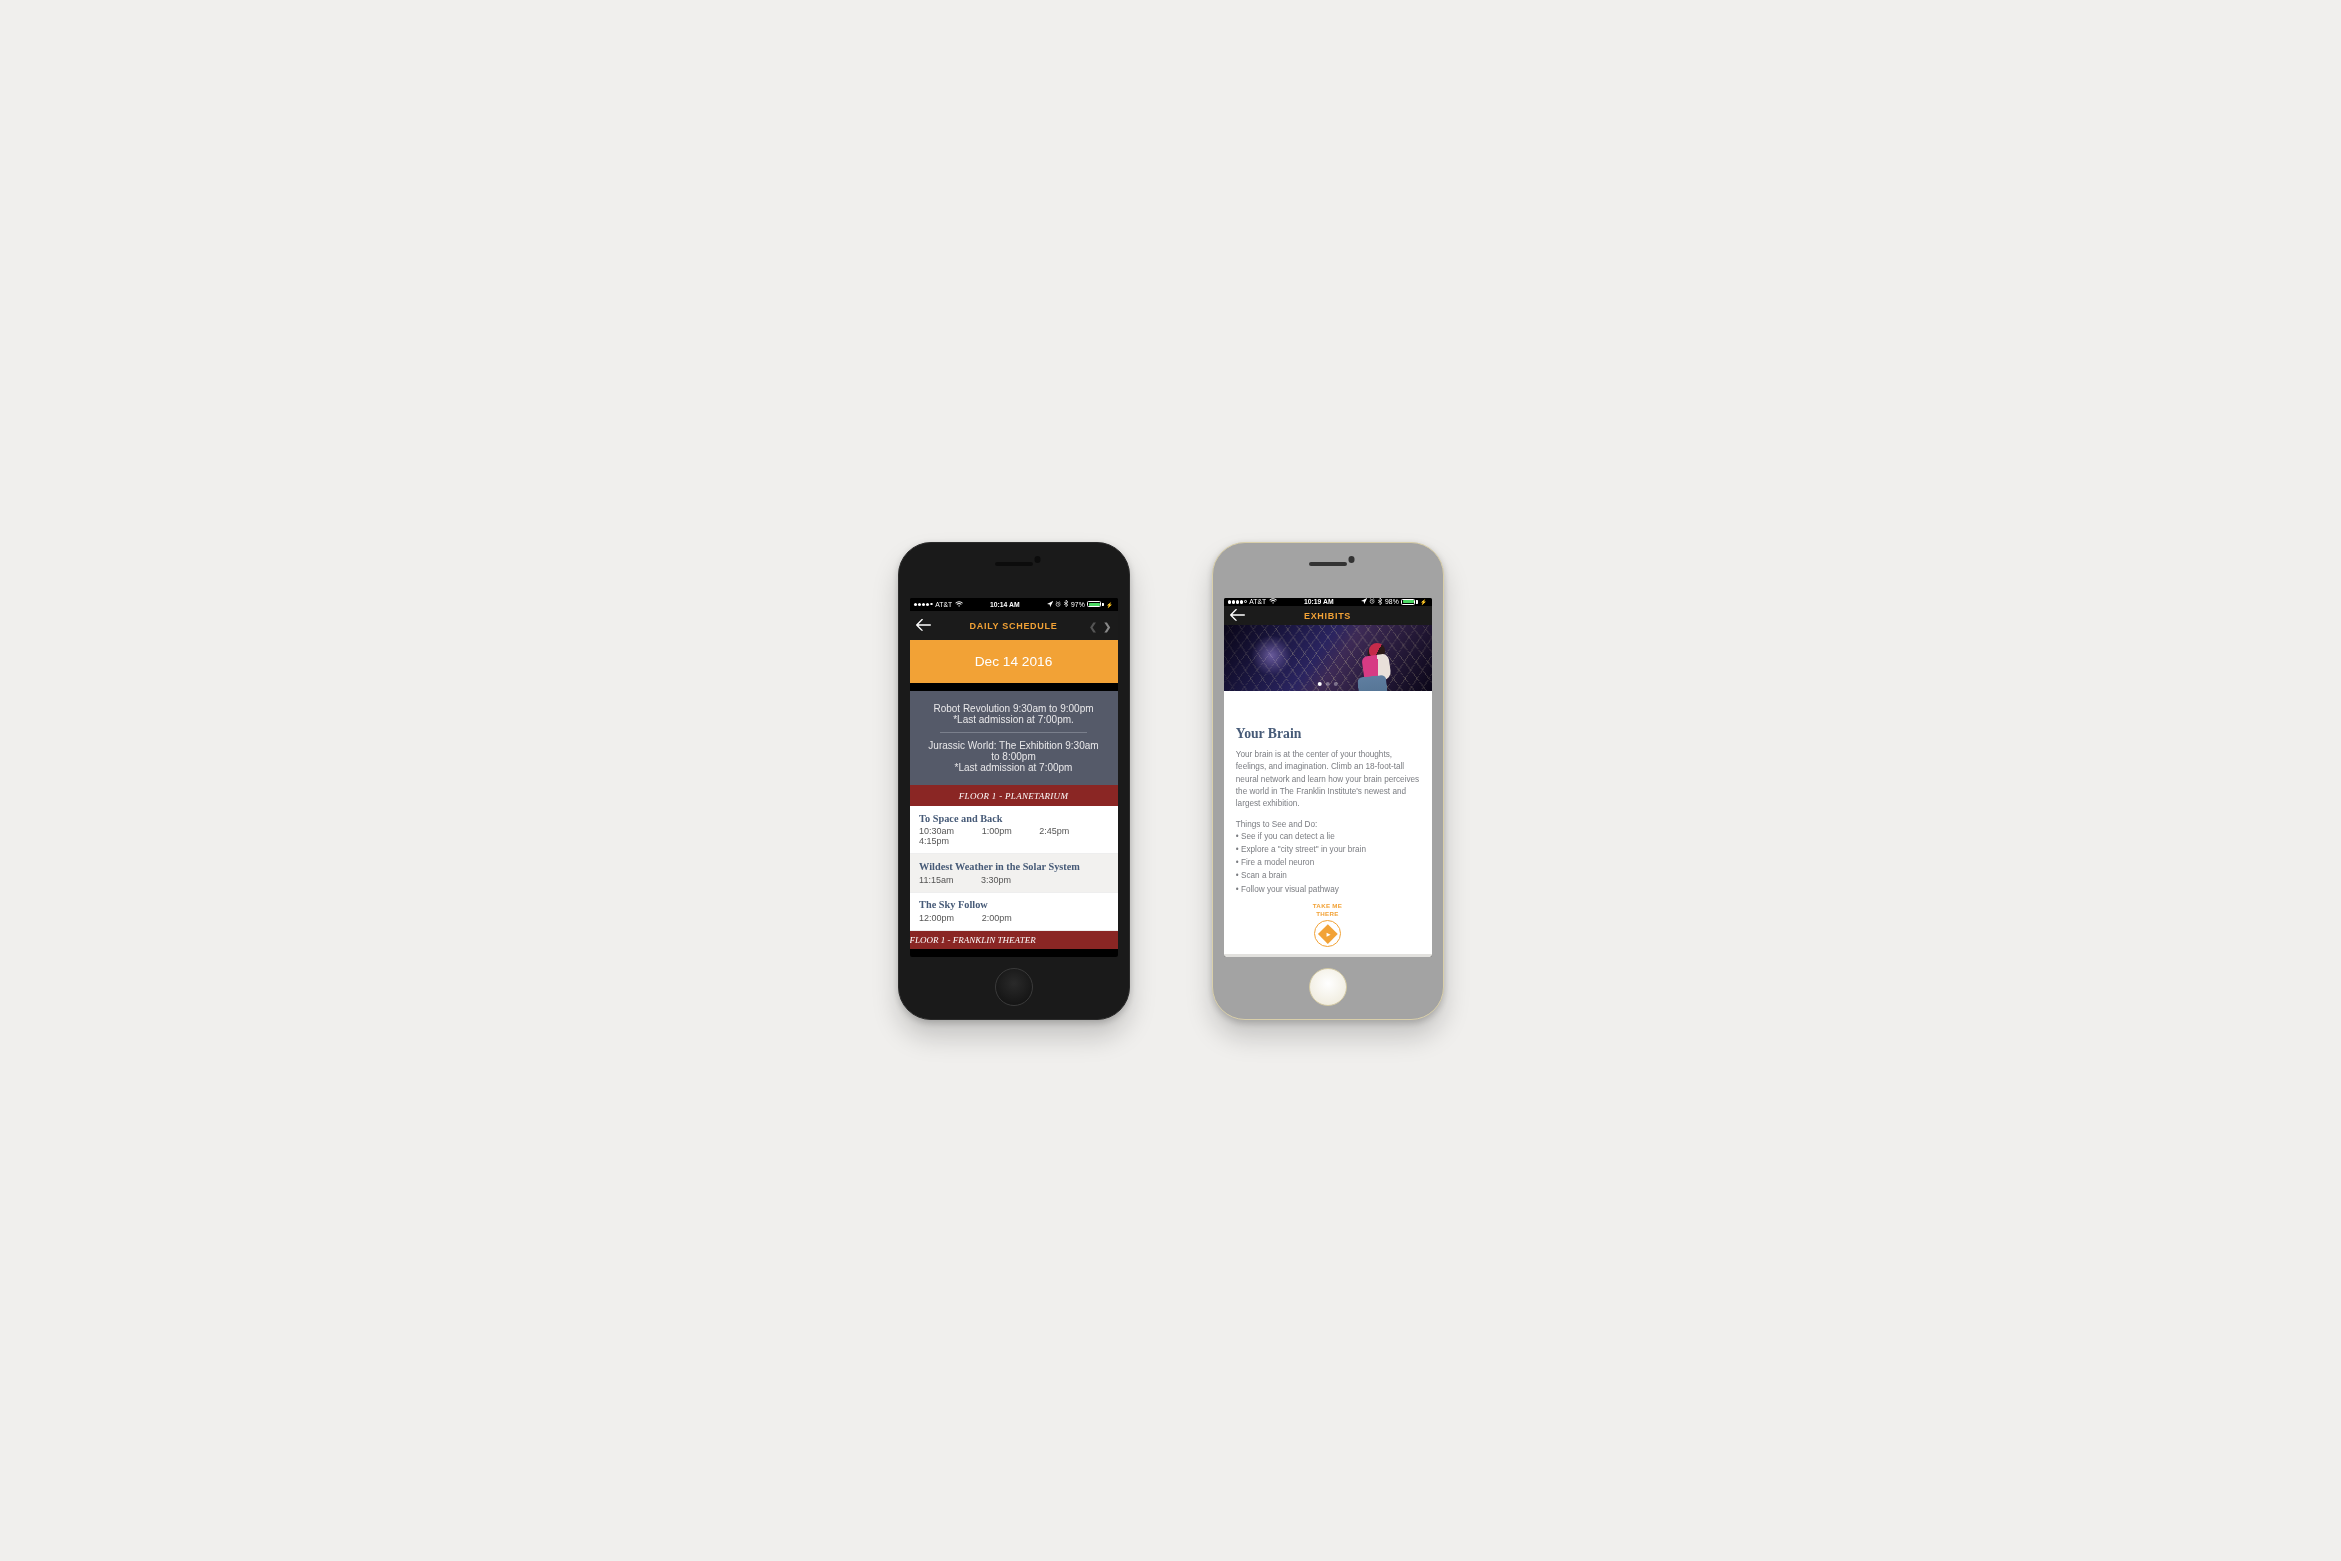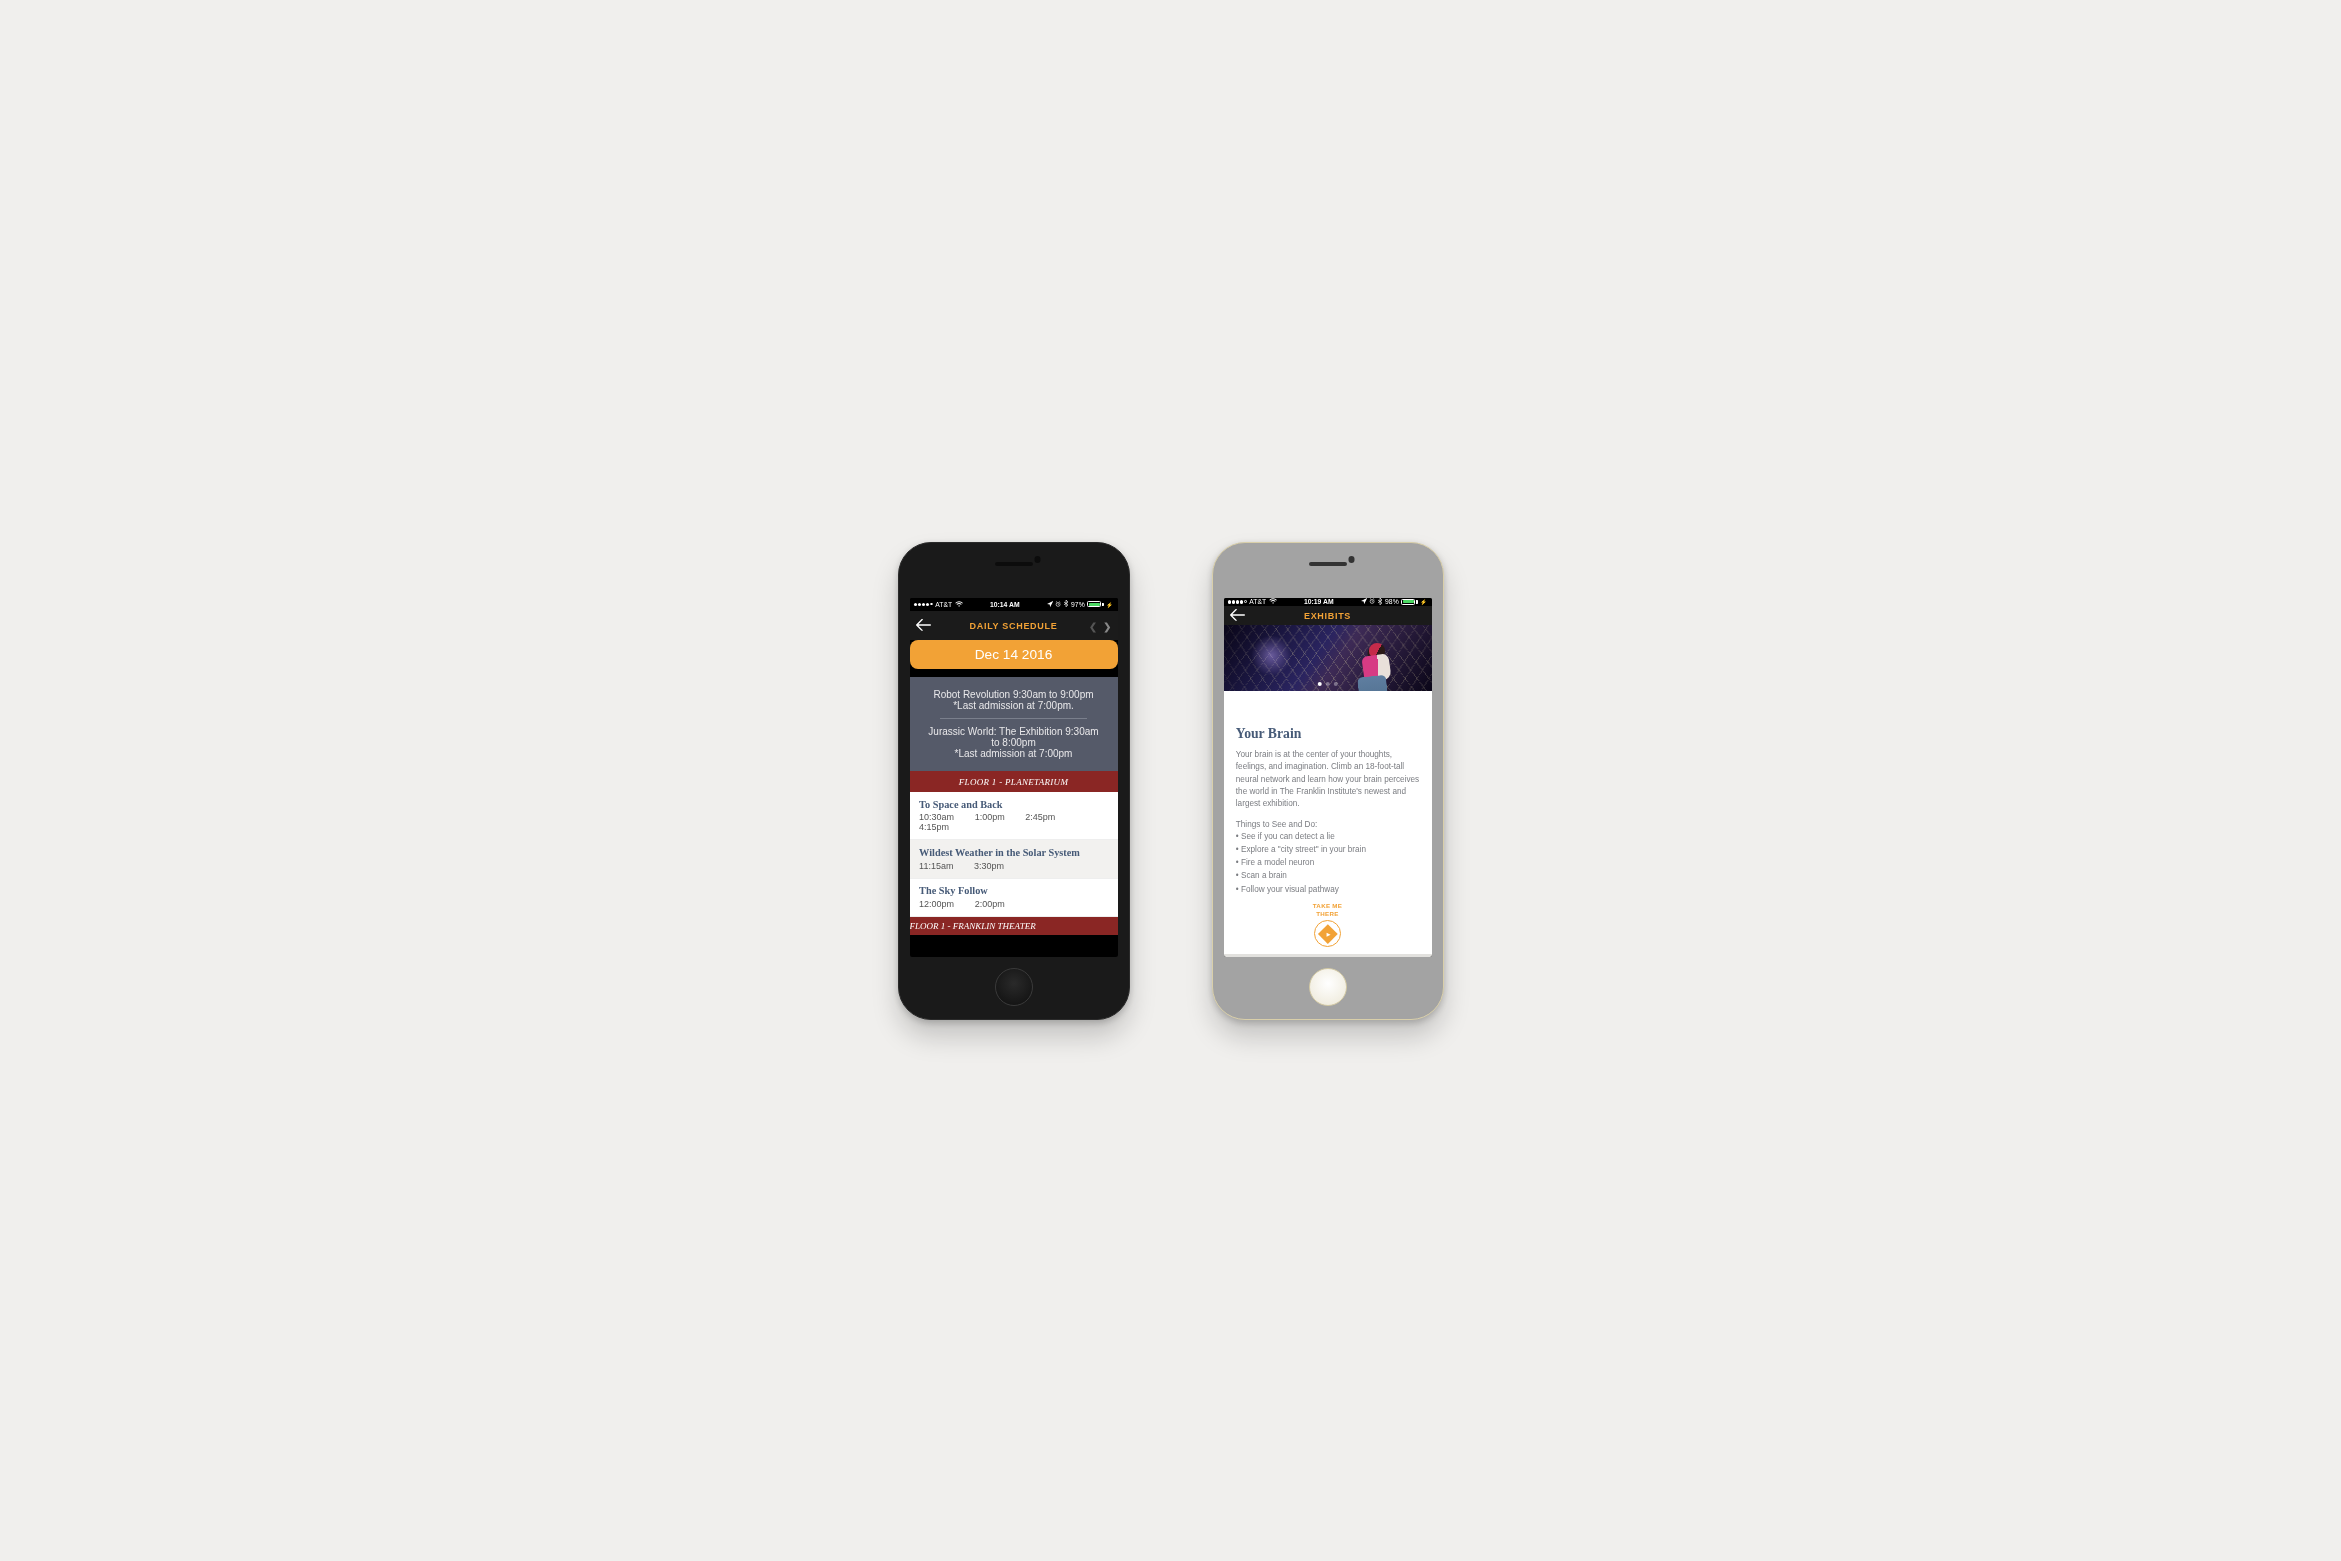--- a/index.html
+++ b/index.html
@@ -97,42 +97,41 @@
   .appheader .pager {
     position:absolute; right:5.5px; top:50%; transform:translateY(-50%);
     display:flex; gap:5.5px; color:#555; font-size:9.6px;
   }
   .appheader .pager .active { color:#888; }
 
   
   .datebar {
     background: #f2a236; color:#fff;
     font-size: 13.7px; font-weight:400;
-    text-align:center; padding:7px 0;
+    text-align:center; padding:14px 0;
     font-family: "Helvetica Neue", Arial, sans-serif;
-    border-radius: 8px;
   }
   .featured {
     background:#555a69; color:#e9e8ea;
     font-size:10px; text-align:center;
     padding:8.2px 16.4px;
     margin-top:8px;
   }
   .featured .block { padding:4.1px 0; }
   .featured .divider { height:0.7px;background:#7a7f8c;margin:2.7px 13.7px;}
   .sectionhdr {
     background:#8a2624;color:#fff;text-align:center;
     font-style:italic;font-family:Georgia,"Times New Roman",serif;
     font-size:9px;letter-spacing:0.3px;padding:5.5px 0;
   }
   .show { background:#fff;color:#333;padding:6.8px 9.6px;border-bottom:0.7px solid #eee;}
   .show.alt { background:#f2f1ef;}
   .show .title { font-family:Georgia,"Times New Roman",serif;font-weight:700;color:#465a77;font-size:10.3px;margin-bottom:2.7px;}
   .show .times { color:#555;font-size:9px;}
-  .show .times span { margin-right:18px;}
+  .show .times span { margin-right:25px;}
   .section-cut { background:#8a2624;color:#fff;text-align:left;font-style:italic;font-family:Georgia,serif;font-size:9px;padding:4.1px 0;}
   .scrollarea { flex:1; overflow:hidden; display:flex; flex-direction:column;}
 
   
   .hero {
     height: 103px;
     background: linear-gradient(125deg,#0a0618 0%,#1a1640 25%,#2a2460 45%,#3d2a55 55%,#0a0618 100%);
     position:relative; overflow:hidden;
   }
   

